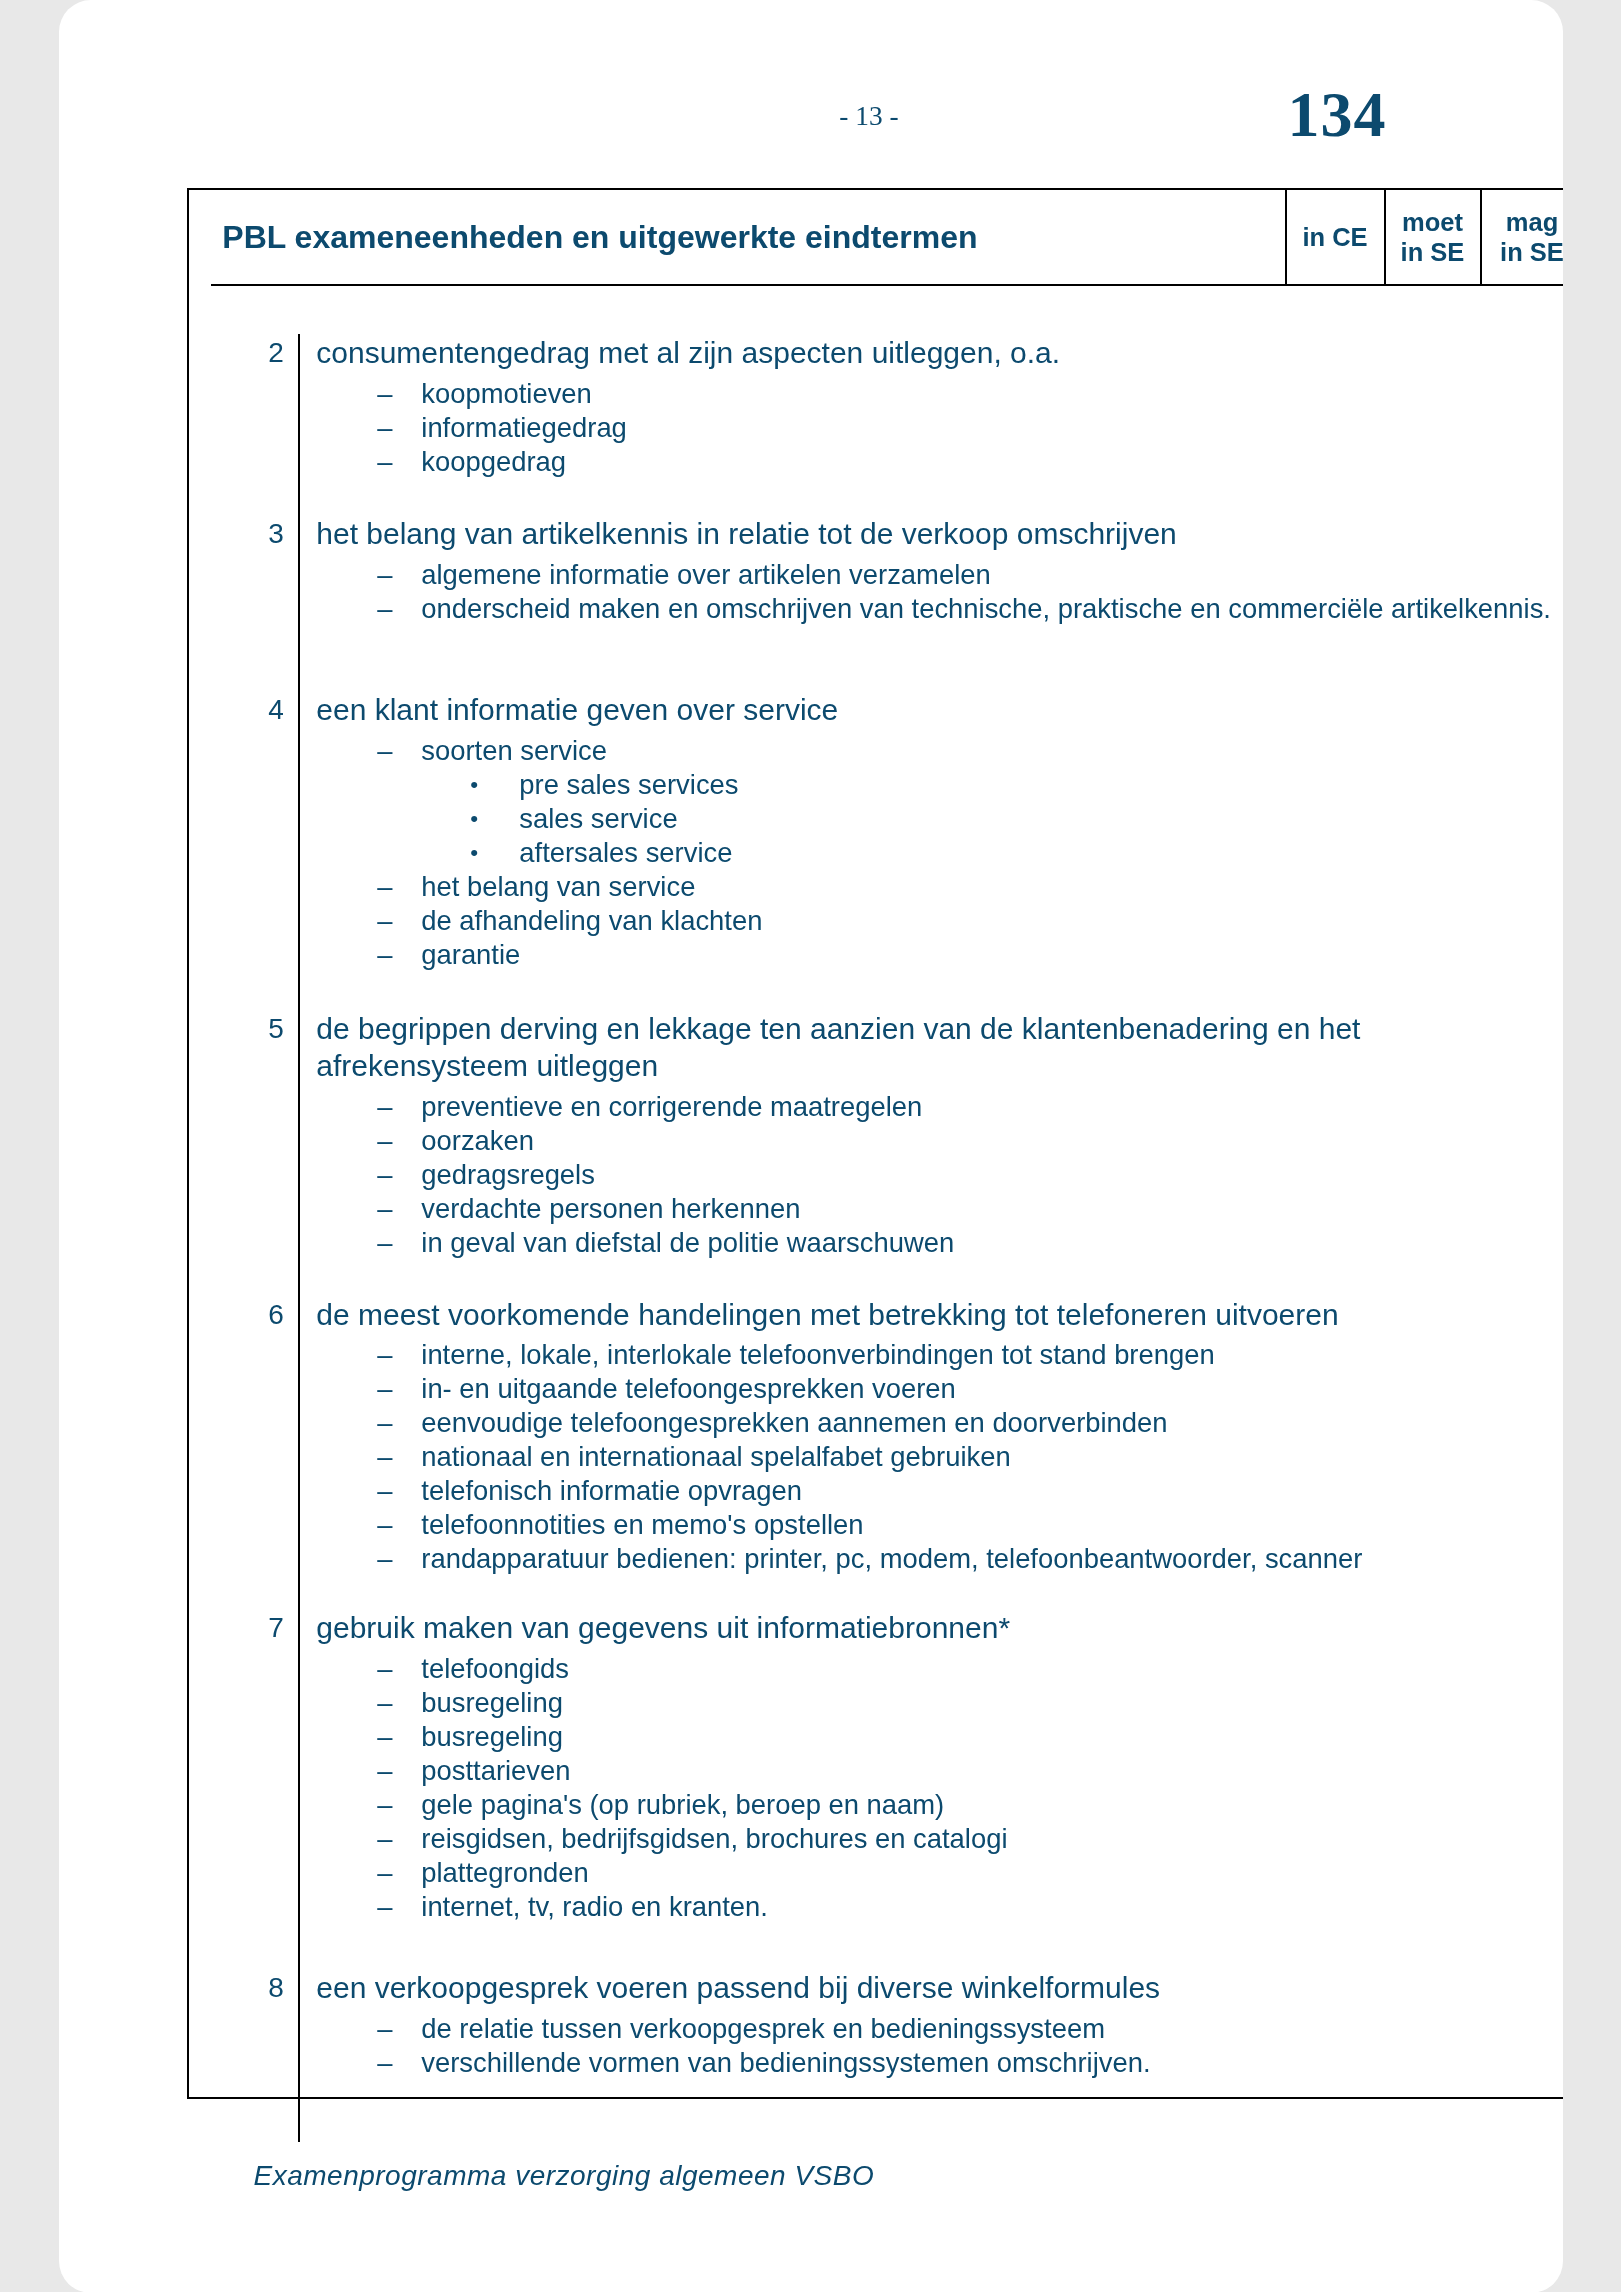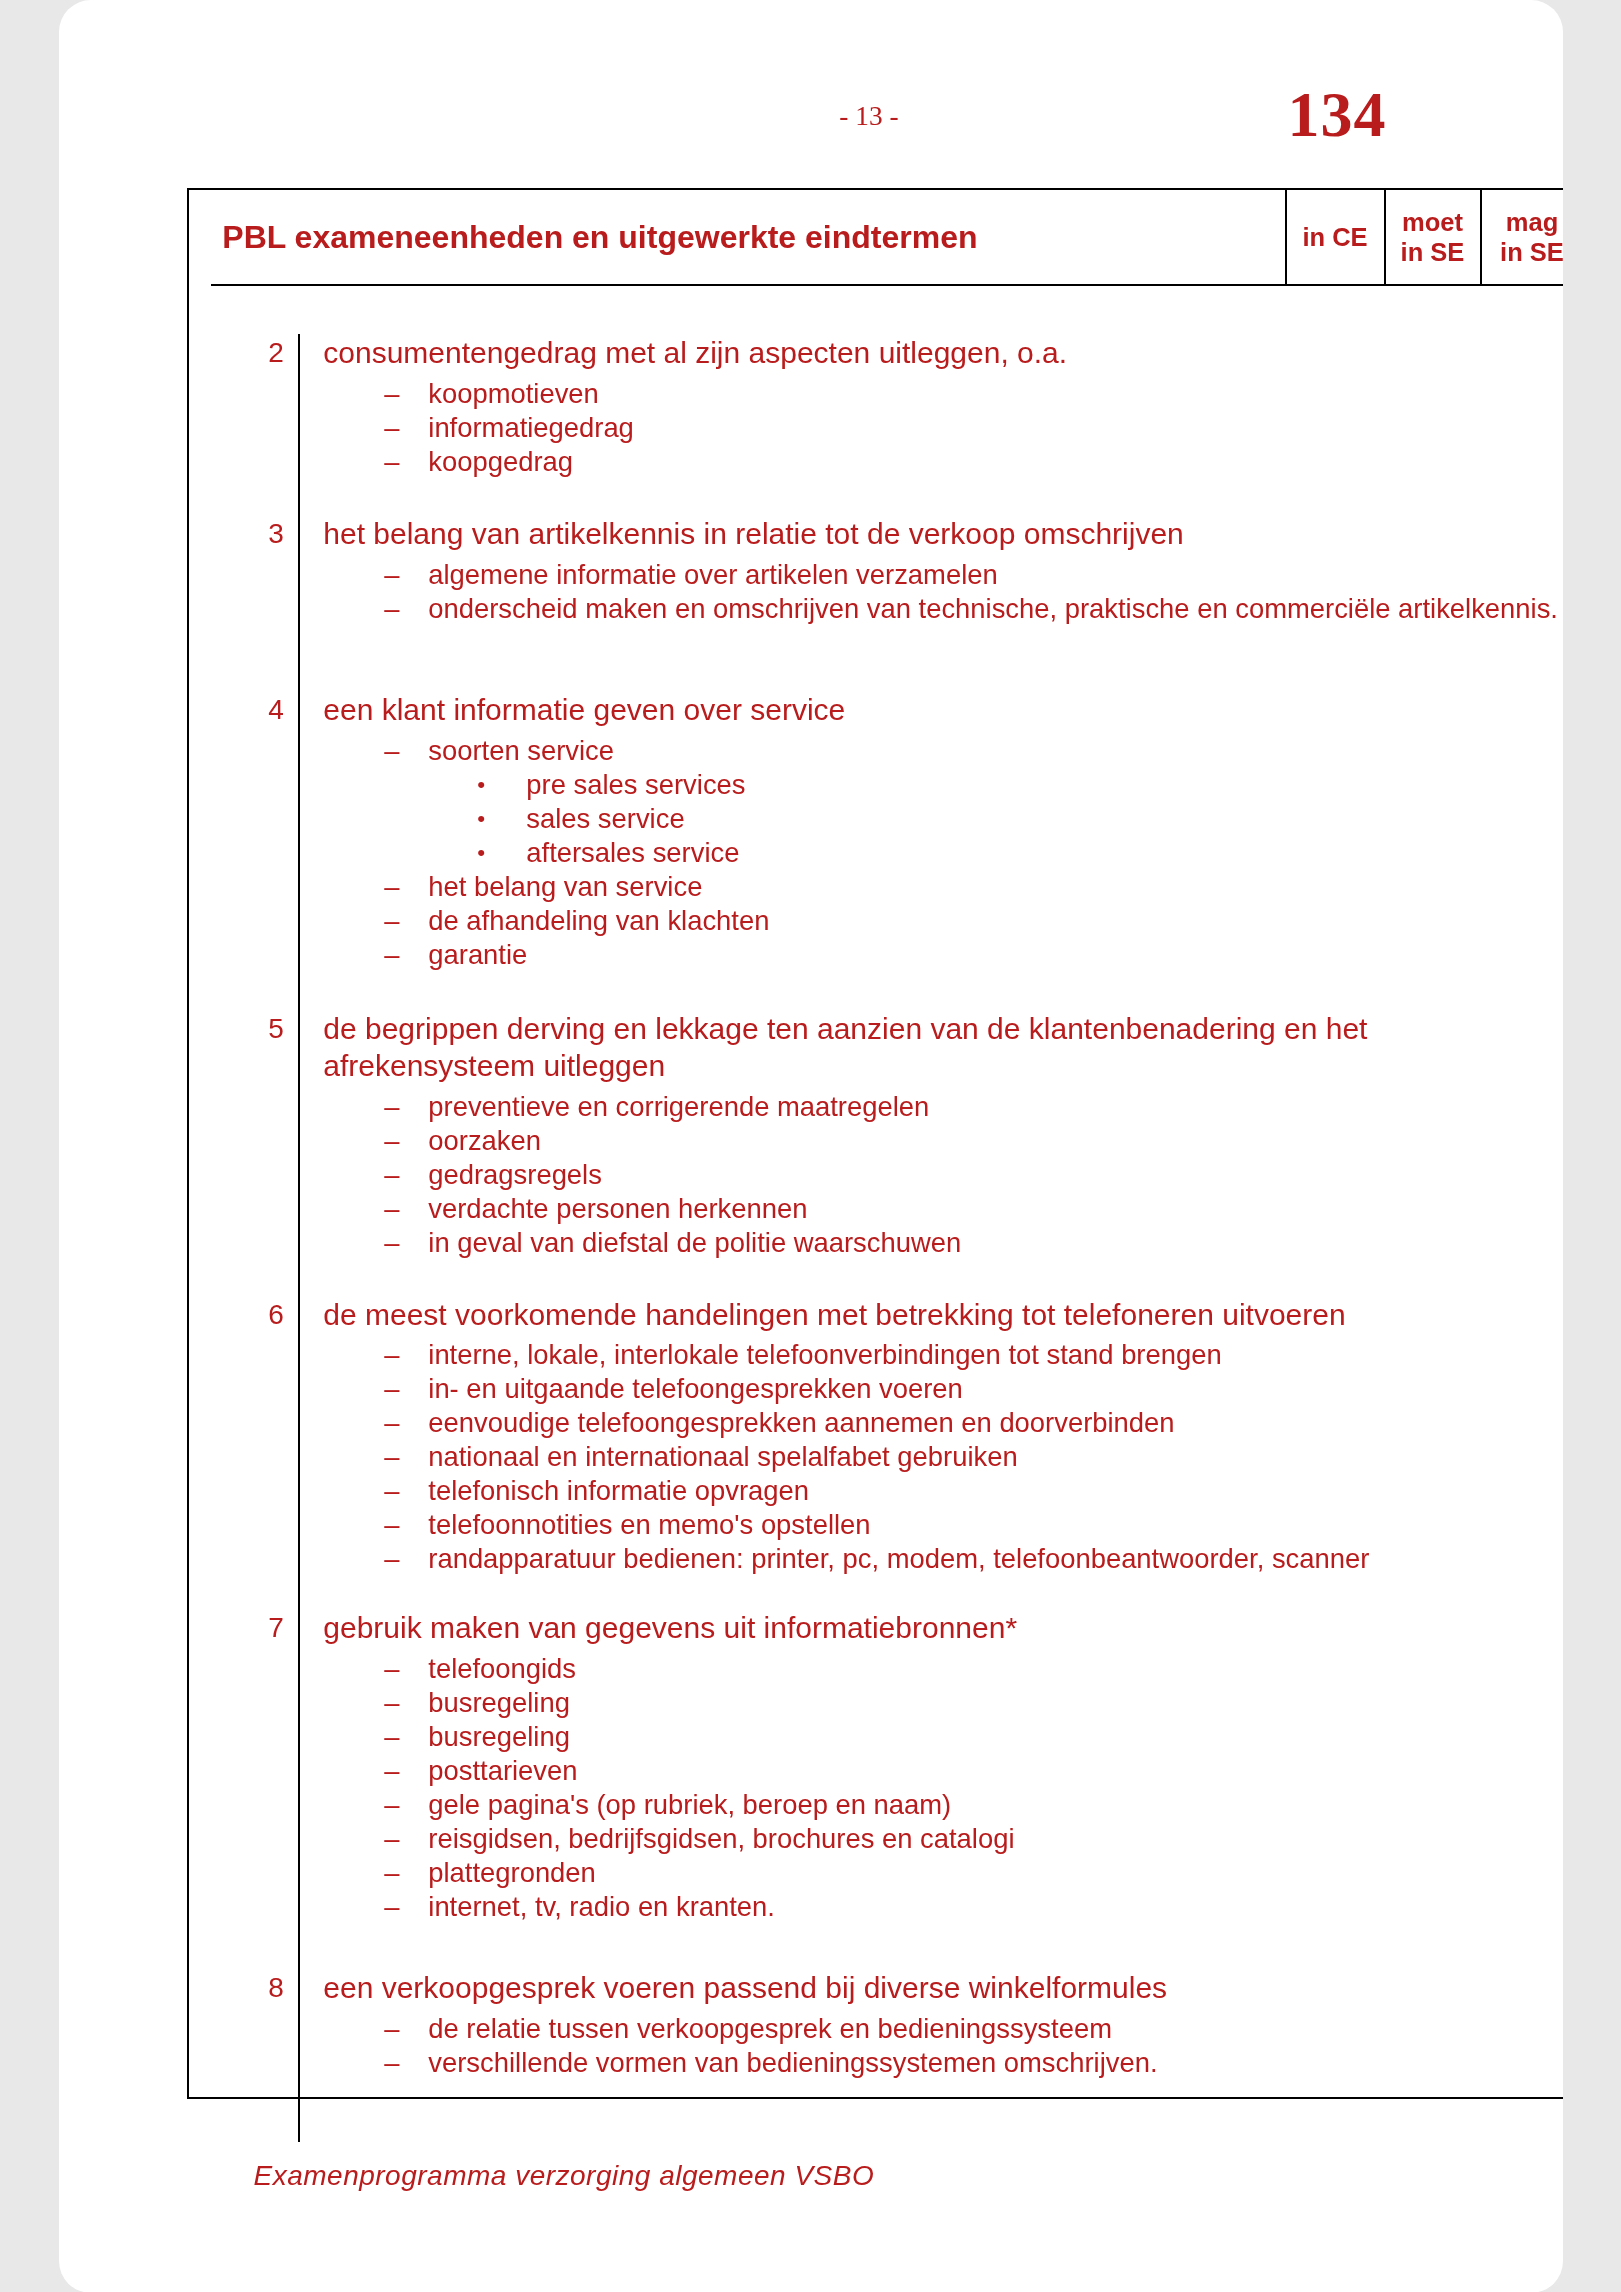--- a/index.html
+++ b/index.html
@@ -1,18 +1,18 @@
 <!DOCTYPE html>
 <html><head>
 <meta charset="utf-8">
 <style>
   html,body { margin:0; padding:0; background:#e8e8e8; }
   .page {
     position:relative; width:1504px; height:2293px; background:#ffffff;
-    font-family:"Liberation Sans", sans-serif; color:#b91c1c; overflow:hidden;
+    font-family:"Liberation Sans", sans-serif; color:#0c4a6e; overflow:hidden;
     margin:0 auto;
     border-radius:32px;
   }
   .pnum-center {
     position:absolute; top:101px; left:0; width:1621px; text-align:center;
     font-family:"Liberation Serif", serif; font-size:27.4px;
   }
   .pnum-right {
     position:absolute; top:78px; right:176px;
     font-family:"Liberation Serif", serif; font-size:64px; font-weight:bold;
@@ -35,21 +35,21 @@
   .col-ce   { flex:0 0 99px; }
   .col-moet { flex:0 0 96px; }
   .col-mag  { flex:0 0 103px;text-align:center; }
   .tbody { position:relative; height:1808px; }
   .num-divider { position:absolute; left:109px; top:0; bottom:0; width:2.9px; background:#000; }
   .item { display:flex; }
   .num {
     flex:0 0 109px; box-sizing:border-box; padding-right:13.7px; text-align:right;
     font-size:28px; line-height:37px;
   }
-  .content { flex:1 1 auto; margin-left:18px; padding-left:7.8px; box-sizing:border-box; min-width:0; }
+  .content { flex:1 1 auto; margin-left:11px; padding-left:7.8px; box-sizing:border-box; min-width:0; }
   .heading { font-size:30px; line-height:37px; max-width:1215px; }
   .subs { margin-top:5.9px; }
   .sub { position:relative; font-size:27.4px; line-height:34px; white-space:nowrap; }
   .sub.l1 { padding-left:105px; }
   .sub.l1 .mk { position:absolute; left:61px; }
   .sub.l2 { padding-left:203px; }
   .sub.l2 .mk { position:absolute; left:154px; font-size:22.5px; }
   .it0 { margin-top:48px; }
   .it1 { margin-top:36px; }
   .it2 { margin-top:65px; }

